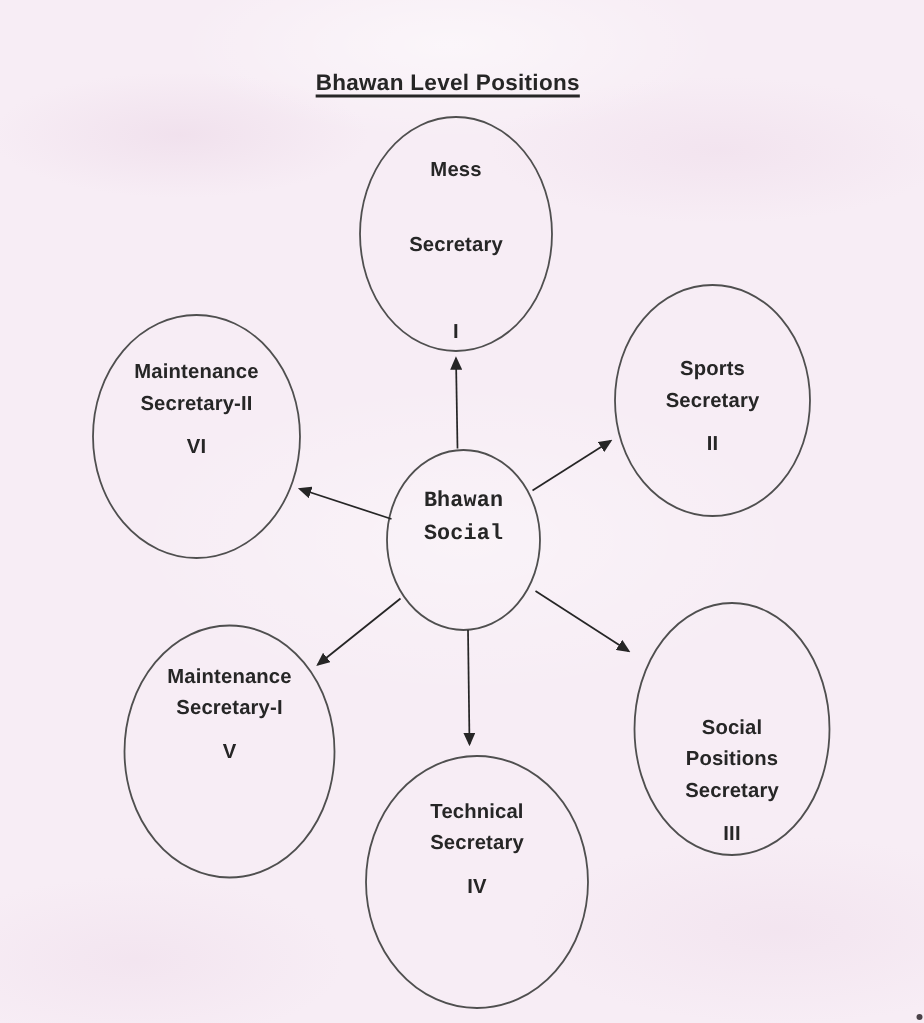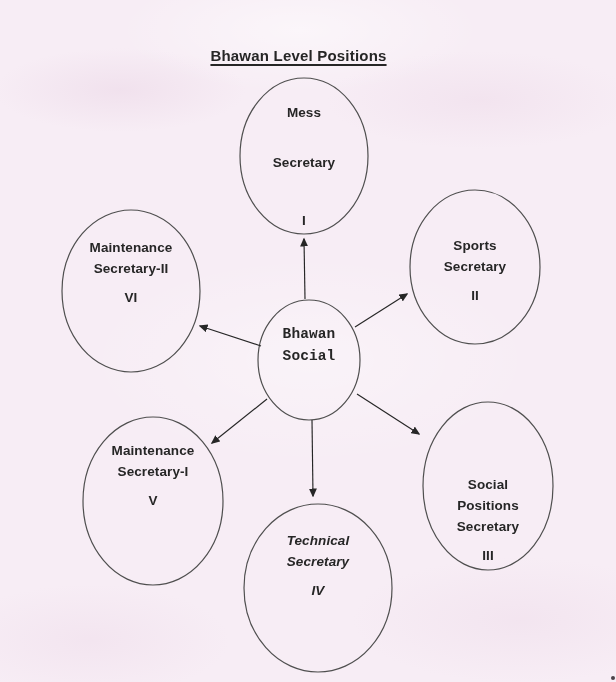--- a/index.html
+++ b/index.html
@@ -60,21 +60,21 @@
     font-weight: bold;
     font-size: 13.5px;
     line-height: 21px;
     letter-spacing: 0.1px;
   }
   .node .numeral { margin-top: 8px; }
   #node-center   { left: 258px; top: 323px; width: 102px; font-size: 14.5px; line-height: 22px; font-family: Liberation Mono, monospace; }
   #node-mess     { left: 240px; top: 102px; width: 128px; gap: 29px; }
   #node-sports   { left: 410px; top: 213px; width: 130px; margin-top: 22px; }
   #node-social   { left: 423px; top: 428px; width: 130px; margin-top: 46px; }
-  #node-tech     { left: 244px; top: 530px; width: 148px; font-style: italic; }
+  #node-tech     { left: 244px; top: 530px; width: 148px; }
   #node-maint1   { left:  83px; top: 440px; width: 140px; }
   #node-maint2   { left:  62px; top: 237px; width: 138px; }
   .corner-dot {
     position: absolute;
     left: 611px; top: 676px;
     width: 4px; height: 4px;
     border-radius: 50%;
     background: #4a4248;
   }
 </style>

